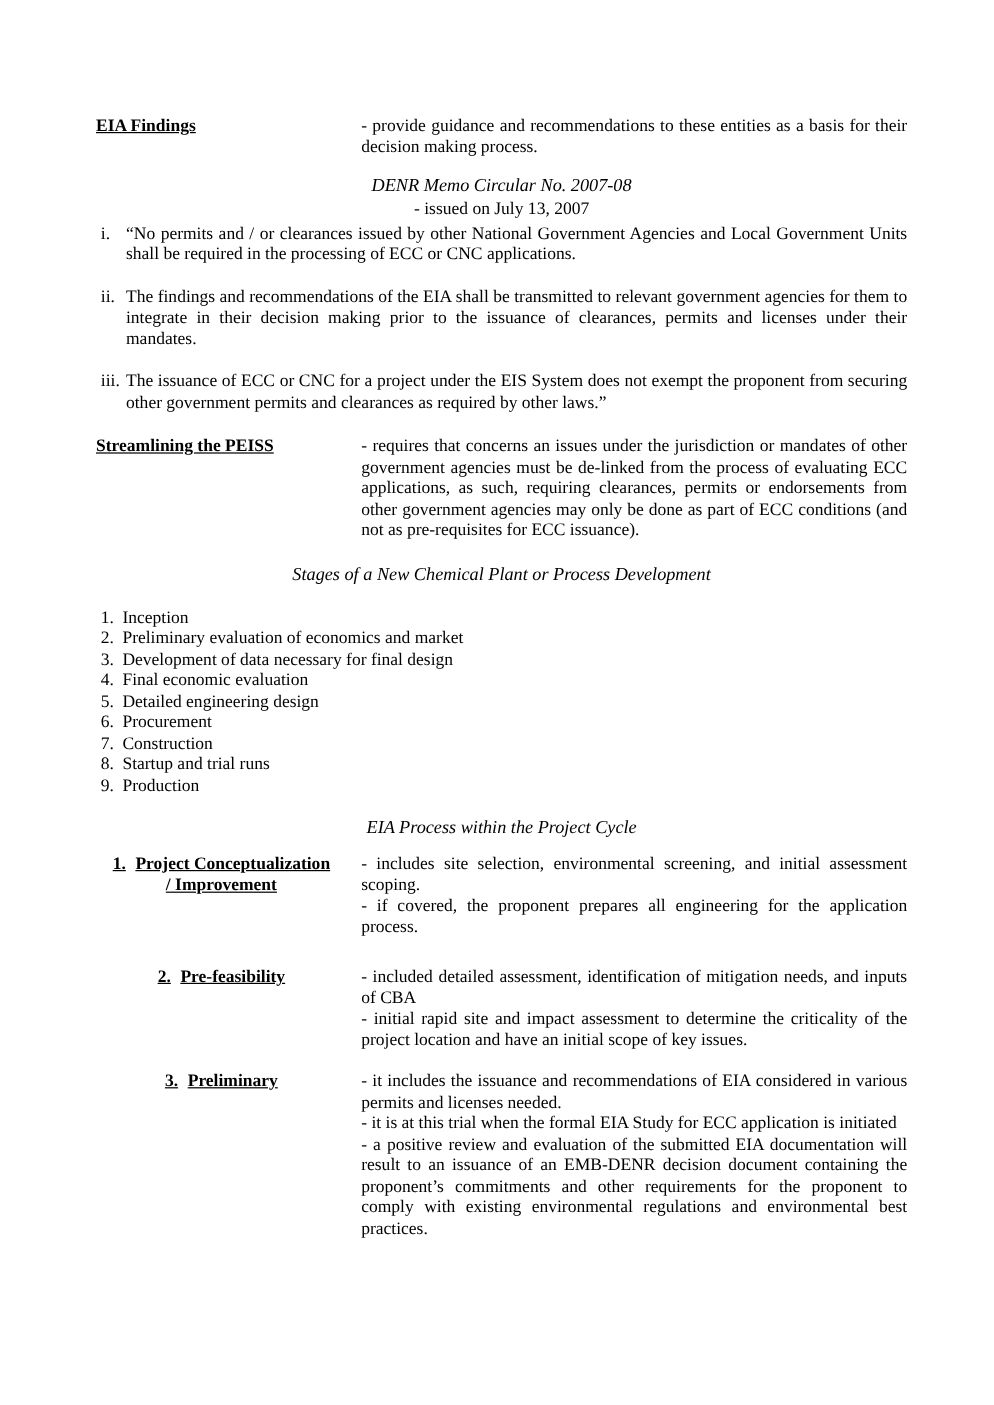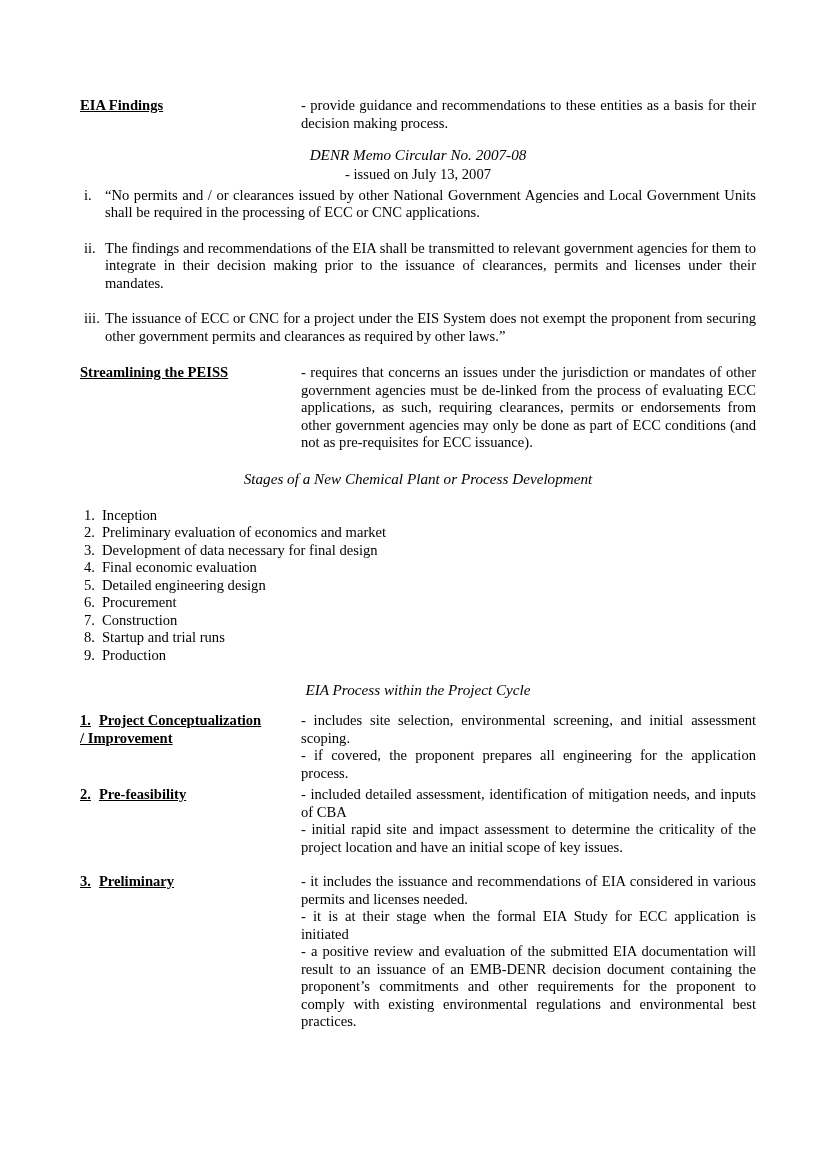--- a/index.html
+++ b/index.html
@@ -12,21 +12,21 @@
     font-size: 14.6px;
     line-height: 17.5px;
     color: #000000;
   }
   .page { padding: 97px 72px 0 80px; }
 
   
   .def-row { display: flex; }
   .term-col { width: 221px; flex: none; padding-right: 12px; }
   .def-col { flex: 1; text-align: justify; }
-  .term-text { font-weight: bold; text-decoration: underline; }
+  .term-text { font-weight: bold; text-decoration: underline; text-align: center; }
   .tnum { margin-right: 8px; }
 
   
   .heading {
     text-align: center;
     font-weight: normal;
     font-style: italic;
     font-size: 15.2px;
     line-height: 18px;
   }
@@ -42,21 +42,21 @@
   .stage-item { display: flex; }
   .stage-num { width: 18px; flex: none; }
 
   .def-paragraph { text-align: justify; }
 
   
   .mb-13 { margin-bottom: 13px; }
   .mb-17 { margin-bottom: 17px; }
   .mb-18 { margin-bottom: 18px; }
   .mb-19 { margin-bottom: 19px; }
-  .mb-20 { margin-bottom: 4px; font-family: Liberation Serif, serif; }
+  .mb-20 { margin-bottom: 24px; font-family: Liberation Serif, serif; }
   .mb-2  { margin-bottom: 2px; }
   .mb-3  { margin-bottom: 3px; }
   .mt-14 { margin-top: 14px; }
 </style>
 </head>
 <body>
 
 <div class="page">
 
   <div class="def-row mb-13">
@@ -158,18 +158,18 @@
   </div>
 
   <div class="def-row">
     <div class="term-col">
       <div class="term-text">
         <span class="tnum">3.</span><span>Preliminary</span>
       </div>
     </div>
     <div class="def-col">
       <div class="def-paragraph">- it includes the issuance and recommendations of EIA considered in various permits and licenses needed.</div>
-      <div class="def-paragraph">- it is at their stage when the formal EIA Study for ECC application is initiated</div>
+      <div class="def-paragraph">- it is at this trial when the formal EIA Study for ECC application is initiated</div>
       <div class="def-paragraph">- a positive review and evaluation of the submitted EIA documentation will result to an issuance of an EMB-DENR decision document containing the proponent’s commitments and other requirements for the proponent to comply with existing environmental regulations and environmental best practices.</div>
     </div>
   </div>
 
 </div>
 
 </body></html>

